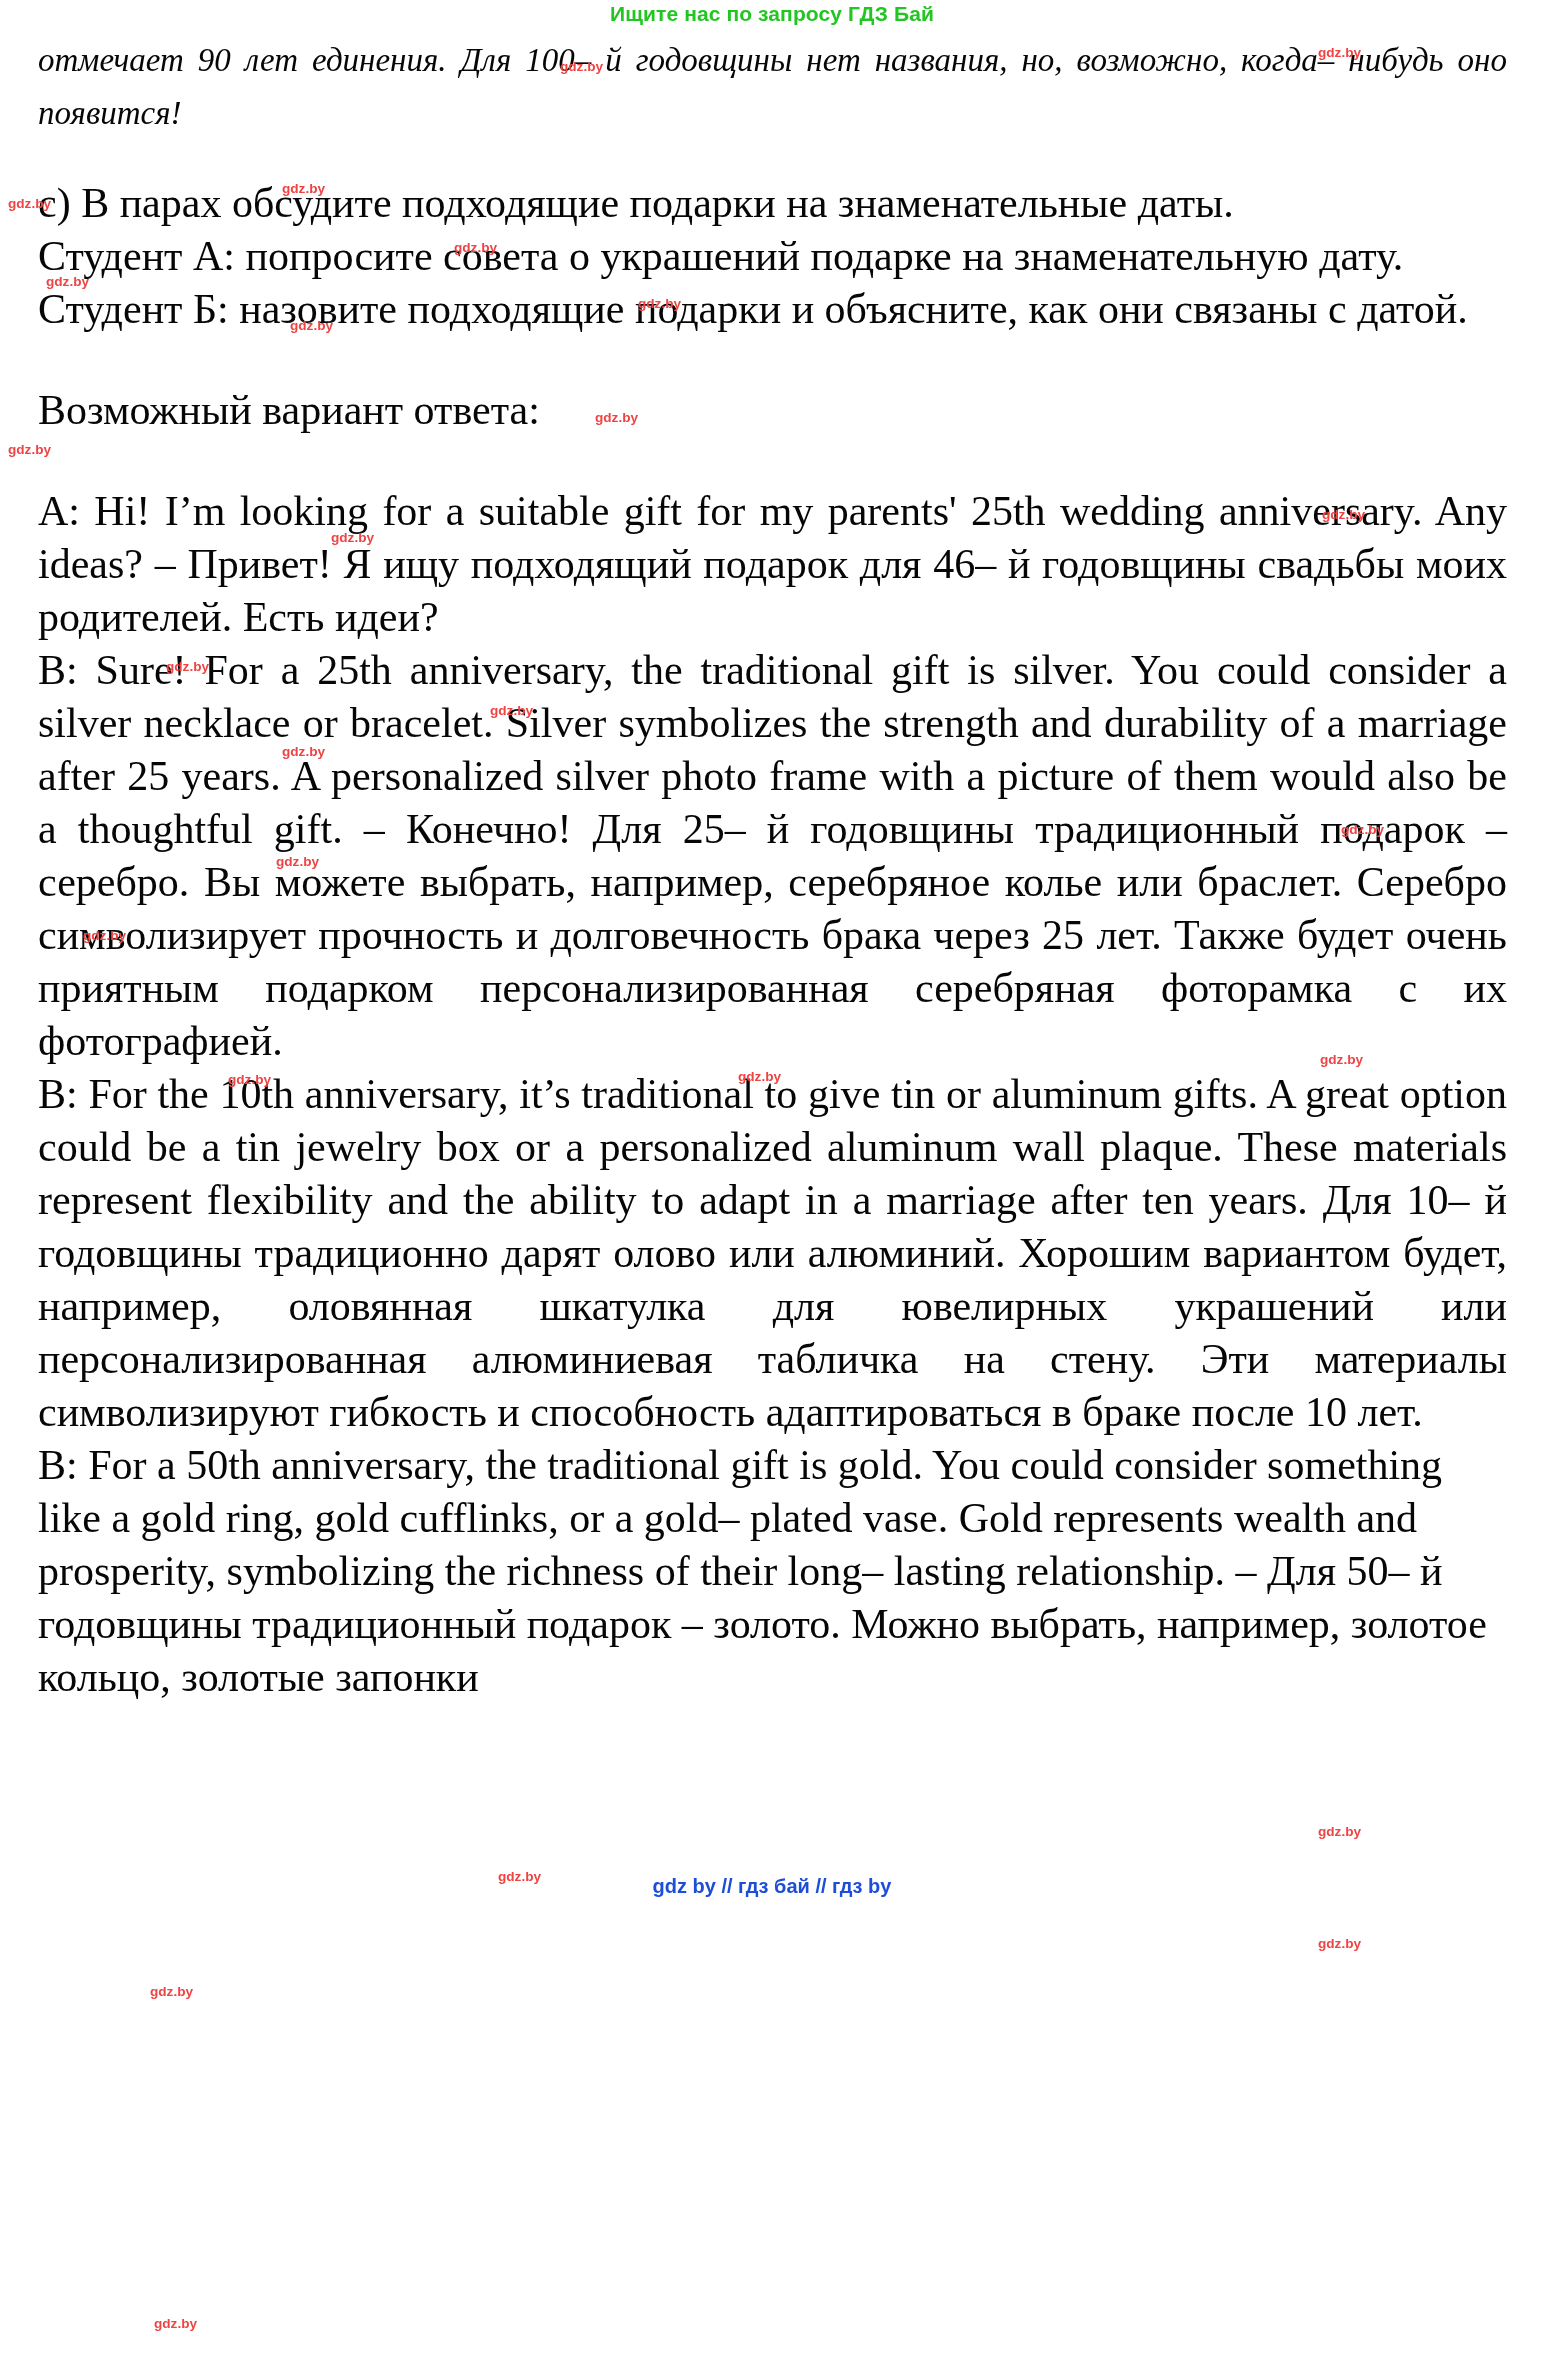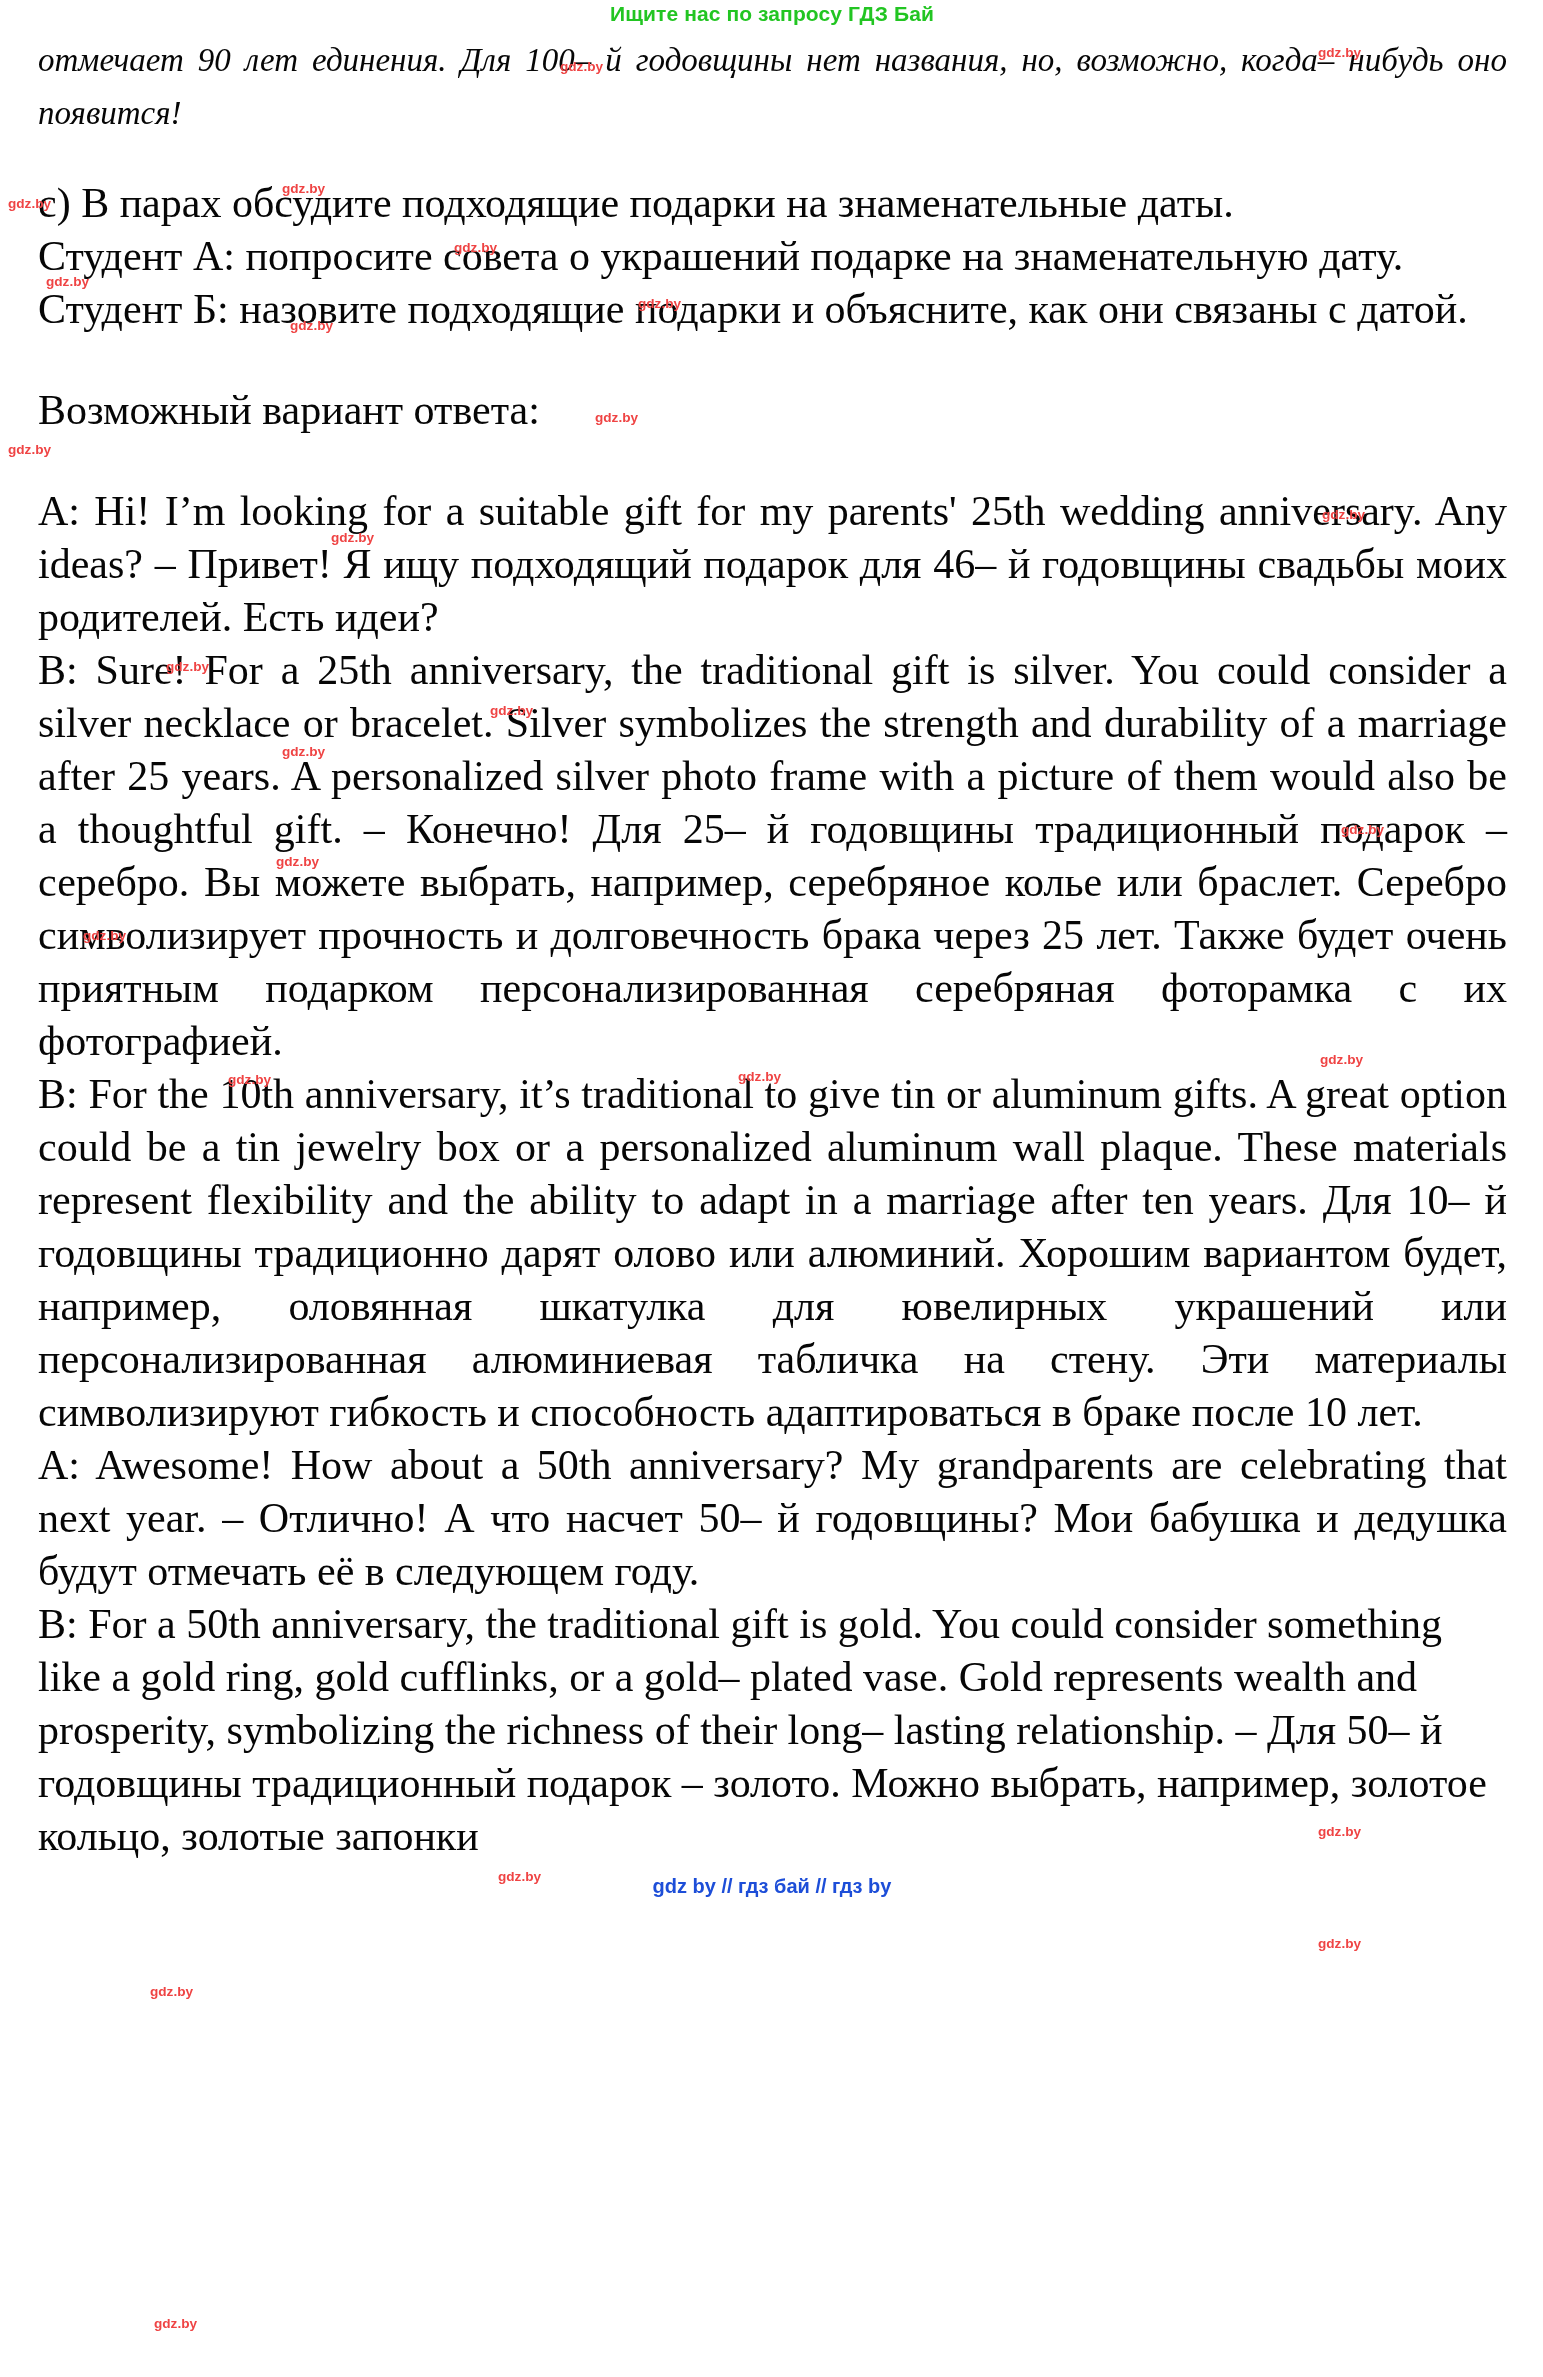--- a/index.html
+++ b/index.html
@@ -117,21 +117,20 @@
 
     <div class="spacer-lg"></div>
 
     <p class="para">A: Hi! I’m looking for a suitable gift for my parents' 25th wedding anniversary. Any ideas? –  Привет! Я ищу подходящий подарок для 46– й годовщины свадьбы моих родителей. Есть идеи?</p>
 
     <p class="para">B: Sure! For a 25th anniversary, the traditional gift is silver. You could consider a silver necklace or bracelet. Silver symbolizes the strength and durability of a marriage after 25 years. A personalized silver photo frame with a picture of them would also be a thoughtful gift. –  Конечно! Для 25– й годовщины традиционный подарок – серебро. Вы можете выбрать, например, серебряное колье или браслет. Серебро символизирует прочность и долговечность брака через 25 лет. Также будет очень приятным подарком персонализированная серебряная фоторамка с их фотографией.</p>
 
 
     <p class="para">B: For the 10th anniversary, it’s traditional to give tin or aluminum gifts. A great option could be a tin jewelry box or a personalized aluminum wall plaque. These materials represent flexibility and the ability to adapt in a marriage after ten years. Для 10– й годовщины традиционно дарят олово или алюминий. Хорошим вариантом будет, например, оловянная шкатулка для ювелирных украшений или персонализированная алюминиевая табличка на стену. Эти материалы символизируют гибкость и способность адаптироваться в браке после 10 лет.</p>
 
-    <p class="para">A: Awesome! How about a 50th anniversary? My grandparents are celebrating that next year. –  Отлично! А что насчет 50– й годовщины? Мои бабушка и дедушка будут отмечать её в следующем году.</p>
 
     <p class="para last-left">B: For a 50th anniversary, the traditional gift is gold. You could consider something like a gold ring, gold cufflinks, or a gold– plated vase. Gold represents wealth and prosperity, symbolizing the richness of their long– lasting relationship. –  Для 50– й годовщины традиционный подарок – золото. Можно выбрать, например, золотое кольцо, золотые запонки</p>
 
   </div>
 
   <div id="watermark-layer">
       <div class="wm sm" style="left: 1318px; top: 45px;">gdz.by</div>
       <div class="wm sm" style="left: 560px; top: 59px;">gdz.by</div>
       <div class="wm sm" style="left: 8px; top: 196px;">gdz.by</div>
       <div class="wm sm" style="left: 282px; top: 181px;">gdz.by</div>

